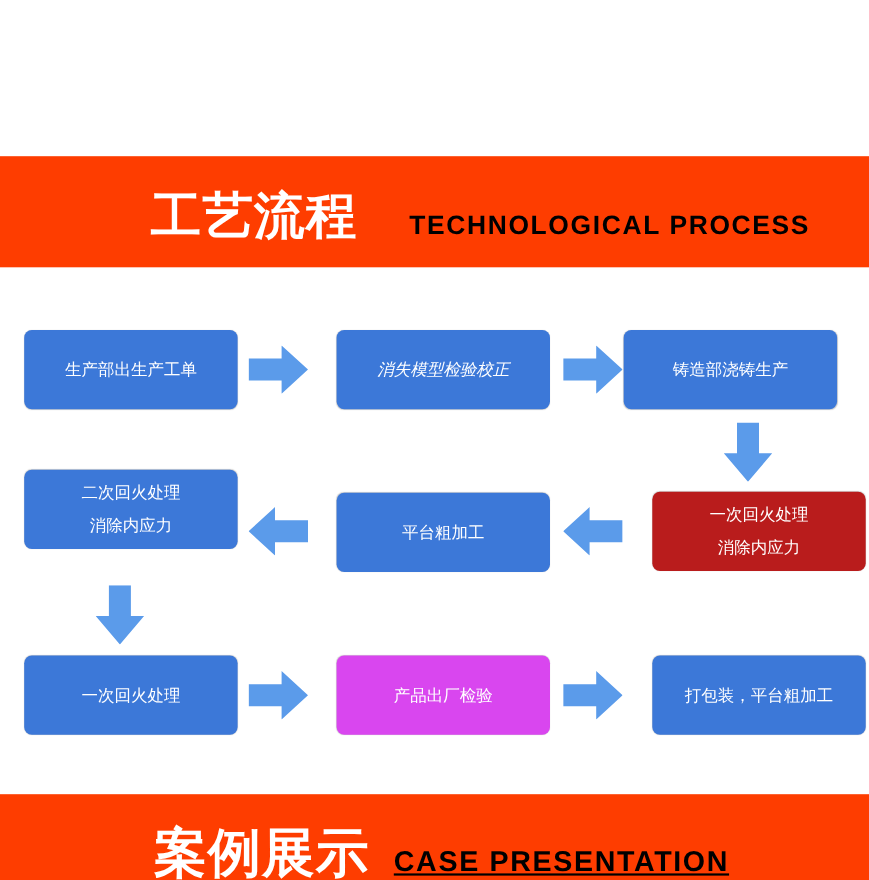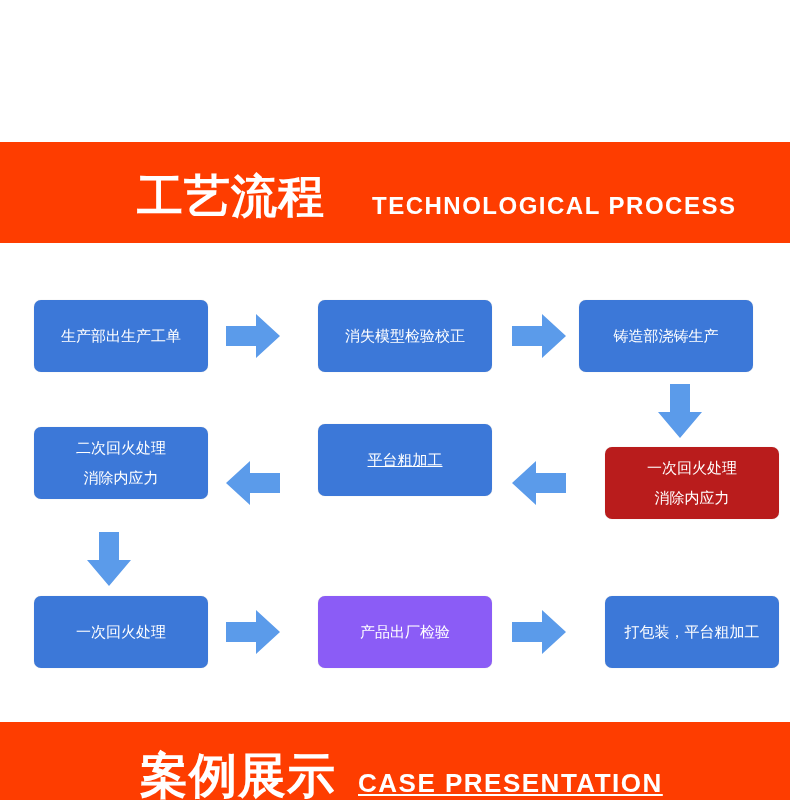--- a/index.html
+++ b/index.html
@@ -2,51 +2,51 @@
 <html><head>
 <meta charset="utf-8">
 <style>
   html, body { margin:0; padding:0; }
   body { width:790px; height:800px; background:#ffffff; position:relative; overflow:hidden;
          font-family:"DejaVu Sans", "Liberation Sans", sans-serif; }
   .banner { position:absolute; left:0; width:790px; background:#fe3d00; }
   .banner.top { top:142px; height:101px; }
   .banner.bottom { top:722px; height:78px;text-align:right; }
   .banner-cn { position:absolute; color:#fff; font-weight:bold; white-space:nowrap; }
-  .banner-en { position:absolute; color:#ffffff; font-weight:bold; white-space:nowrap;
+  .banner-en { position:absolute; color:#000000; font-weight:bold; white-space:nowrap;
                font-family:"Liberation Sans", sans-serif; letter-spacing:1.5px; }
   .top .banner-cn { left:137px; top:24px; font-size:46px; letter-spacing:1px; }
   .top .banner-en { left:372px; top:50px; font-size:24px; }
   .bottom .banner-cn { left:140px; top:22px; font-size:48px; letter-spacing:1px; }
   .bottom .banner-en { left:358px; top:46px; font-size:26px;text-decoration:underline; }
 
-  .step { position:absolute; width:174px; height:72px; background:#3c78d8; border-radius:7px;
+  .step { position:absolute; width:194px; height:72px; background:#3c78d8; border-radius:7px;
           color:#fff; font-size:15px; display:flex; flex-direction:column; align-items:center;
           justify-content:center; text-align:center; line-height:30px; box-sizing:border-box;
-          box-shadow: 0 0 1px rgba(0,0,0,0.2); margin-left: 12px; }
+          box-shadow: 0 0 1px rgba(0,0,0,0.2); }
   .arrow { position:absolute; }
   .arrow svg { display:block; }
 </style>
 </head>
 <body>
 
 <div class="banner top" style="background: rgb(254, 61, 0); padding-left: 24px;">
   <span class="banner-cn">工艺流程</span>
   <span class="banner-en">TECHNOLOGICAL PROCESS</span>
 </div>
 
 <div class="step" style="left: 22px; top: 300px; background: rgb(60, 120, 216);">
   <span>生产部出生产工单</span>
 </div>
 <div class="arrow" style="left:226px;top:314px;">
     <svg width="54" height="44" viewBox="0 0 54 44">
       <polygon points="0,12 30,12 30,0 54,22 30,44 30,32 0,32" fill="#5b9bea"></polygon>
     </svg>
   </div>
-<div class="step" style="left: 306px; top: 300px; background: rgb(60, 120, 216);">
+<div class="step" style="left: 306px; top: 300px; background: rgb(60, 120, 216); font-style: italic;">
   <span>消失模型检验校正</span>
 </div>
 <div class="arrow" style="left:512px;top:314px;">
     <svg width="54" height="44" viewBox="0 0 54 44">
       <polygon points="0,12 30,12 30,0 54,22 30,44 30,32 0,32" fill="#5b9bea"></polygon>
     </svg>
   </div>
 <div class="step" style="left: 567px; top: 300px; background: rgb(60, 120, 216);">
   <span>铸造部浇铸生产</span>
 </div>
@@ -58,21 +58,21 @@
 
 <div class="step" style="left: 22px; top: 427px; background: rgb(60, 120, 216); text-align: right;">
   <span>二次回火处理</span>
   <span>消除内应力</span>
 </div>
 <div class="arrow" style="left:226px;top:461px;">
     <svg width="54" height="44" viewBox="0 0 54 44">
       <polygon points="54,12 24,12 24,0 0,22 24,44 24,32 54,32" fill="#5b9bea"></polygon>
     </svg>
   </div>
-<div class="step" style="left: 306px; top: 424px; background: rgb(60, 120, 216); text-decoration: underline;">
+<div class="step" style="left: 306px; top: 448px; background: rgb(60, 120, 216);">
   <span>平台粗加工</span>
 </div>
 <div class="arrow" style="left:512px;top:461px;">
     <svg width="54" height="44" viewBox="0 0 54 44">
       <polygon points="54,12 24,12 24,0 0,22 24,44 24,32 54,32" fill="#5b9bea"></polygon>
     </svg>
   </div>
 <div class="step" style="left: 593px; top: 447px; background: #b91c1c;">
   <span>一次回火处理</span>
   <span>消除内应力</span>
@@ -84,21 +84,21 @@
   </div>
 
 <div class="step" style="left: 22px; top: 596px; background: rgb(60, 120, 216);">
   <span>一次回火处理</span>
 </div>
 <div class="arrow" style="left:226px;top:610px;">
     <svg width="54" height="44" viewBox="0 0 54 44">
       <polygon points="0,12 30,12 30,0 54,22 30,44 30,32 0,32" fill="#5b9bea"></polygon>
     </svg>
   </div>
-<div class="step" style="left: 306px; top: 596px; background: #8b5cf6;">
+<div class="step" style="left: 306px; top: 596px; background: #d946ef;">
   <span>产品出厂检验</span>
 </div>
 <div class="arrow" style="left:512px;top:610px;">
     <svg width="54" height="44" viewBox="0 0 54 44">
       <polygon points="0,12 30,12 30,0 54,22 30,44 30,32 0,32" fill="#5b9bea"></polygon>
     </svg>
   </div>
 <div class="step" style="left: 593px; top: 596px; background: rgb(60, 120, 216);">
   <span>打包装，平台粗加工</span>
 </div>

